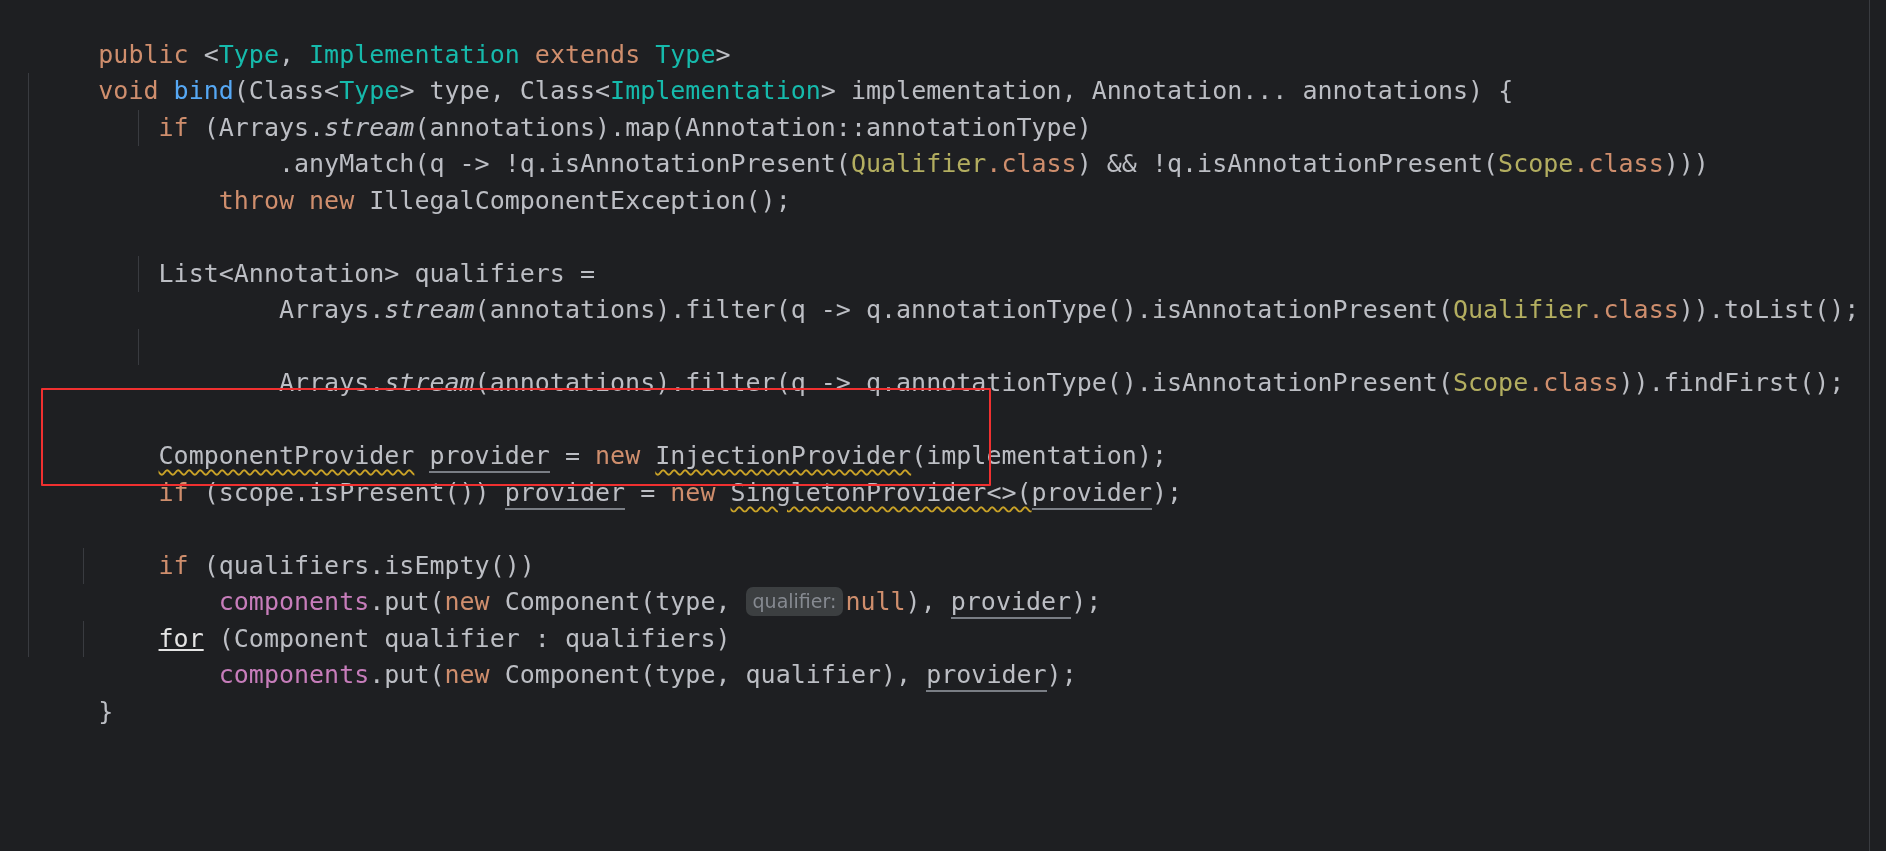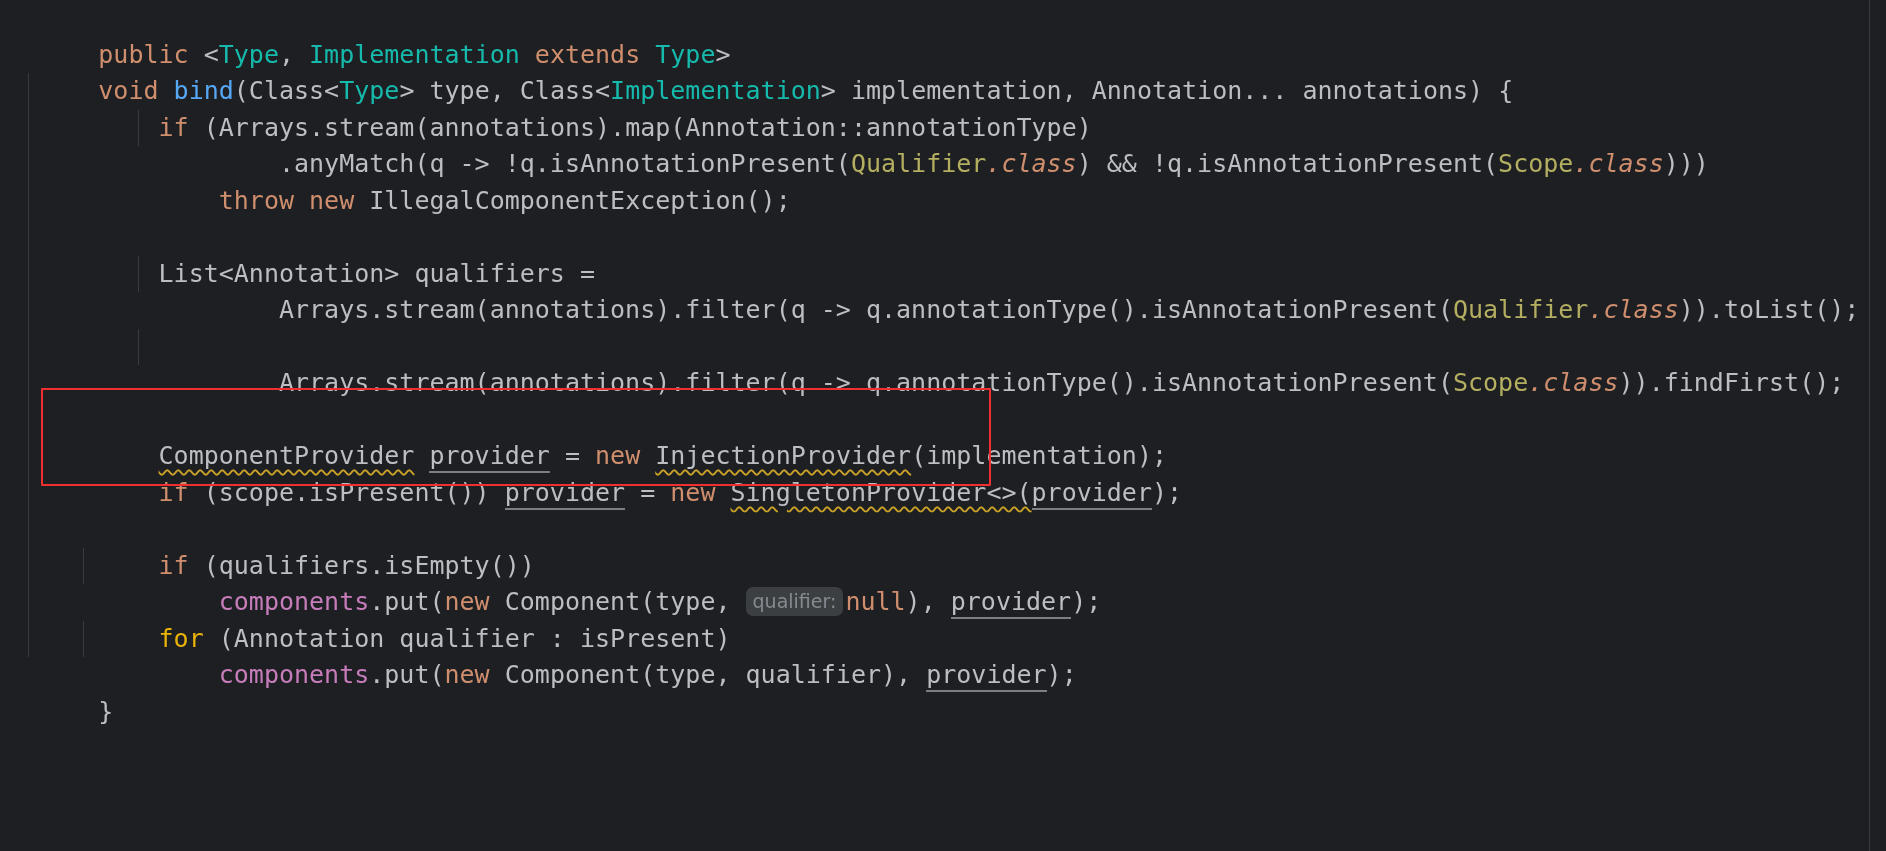--- a/index.html
+++ b/index.html
@@ -59,24 +59,24 @@
     top: 0;
     height: 36.5px;
     pointer-events: none;
   }
 
   
   .kw       { color: #cf8e6d; }            
   .gen      { color: #16baac; }            
   .fn       { color: #56a8f5; }            
   .fld      { color: #c77dbb; }            
-  .stat     { }        
+  .stat     { font-style: italic; }        
   .anno     { color: #b3ae60; }            
   .pun      { color: #bcbec4; }
-  .cls      { color: #cf8e6d; font-style: italic; }            
+  .cls      { color: #cf8e6d; }            
 
   
   .u-solid {
     border-bottom: 2px solid #7a7e85;
     padding-bottom: 1px;
   }
   .u-wavy {
     text-decoration: underline wavy #c9a227;
     text-decoration-thickness: 1.5px;
     text-underline-offset: 5px;
@@ -171,21 +171,21 @@
 
     <div class="line" style="top:511px;position:absolute;left:0;width:1698px;">
       <span class="iguide" style="left: 28px; background: rgb(57, 59, 64);"></span><span class="pun" style="color: rgb(188, 190, 196);">    </span><span class="kw" style="color: rgb(207, 142, 109);">if</span><span class="pun" style="color: rgb(188, 190, 196);"> (qualifiers.isEmpty())</span>
     </div>
 
     <div class="line" style="top:547.5px;position:absolute;left:0;width:1886px;">
       <span class="iguide" style="left: 28px; background: rgb(57, 59, 64);"></span><span class="iguide" style="left: 83px; background: rgb(57, 59, 64);"></span><span class="pun" style="color: rgb(188, 190, 196);">        </span><span class="fld" style="color: rgb(199, 125, 187);">components</span><span class="pun" style="color: rgb(188, 190, 196);">.put(</span><span class="kw" style="color: rgb(207, 142, 109);">new</span><span class="pun" style="color: rgb(188, 190, 196);"> Component(type, </span><span class="inlay" style="color: rgb(134, 138, 145); background: rgb(60, 63, 65);">qualifier:</span><span class="kw" style="color: rgb(207, 142, 109);">null</span><span class="pun" style="color: rgb(188, 190, 196);">), </span><span class="pun u-solid" style="color: rgb(188, 190, 196); border-bottom-color: rgb(122, 126, 133);">provider</span><span class="pun" style="color: rgb(188, 190, 196);">);</span>
     </div>
 
     <div class="line" style="top:584px;position:absolute;left:0;width:1886px;">
-      <span class="iguide" style="left: 28px; background: rgb(57, 59, 64);"></span><span class="pun" style="color: rgb(188, 190, 196);">    </span><span class="kw" style="color: #eab308;">for</span><span class="pun" style="color: rgb(188, 190, 196);"> (Annotation qualifier : isPresent)</span>
+      <span class="iguide" style="left: 28px; background: rgb(57, 59, 64);"></span><span class="pun" style="color: rgb(188, 190, 196);">    </span><span class="kw" style="color: #e5e5e5; text-decoration: underline;">for</span><span class="pun" style="color: rgb(188, 190, 196);"> (Component qualifier : qualifiers)</span>
     </div>
 
     <div class="line" style="top:620.5px;position:absolute;left:0;width:1886px;">
       <span class="iguide" style="left: 28px; background: rgb(57, 59, 64);"></span><span class="iguide" style="left: 83px; background: rgb(57, 59, 64);"></span><span class="pun" style="color: rgb(188, 190, 196);">        </span><span class="fld" style="color: rgb(199, 125, 187);">components</span><span class="pun" style="color: rgb(188, 190, 196);">.put(</span><span class="kw" style="color: rgb(207, 142, 109);">new</span><span class="pun" style="color: rgb(188, 190, 196);"> Component(type, qualifier), </span><span class="pun u-solid" style="color: rgb(188, 190, 196); border-bottom-color: rgb(122, 126, 133);">provider</span><span class="pun" style="color: rgb(188, 190, 196);">);</span>
     </div>
 
     <div class="line" style="top:657px;position:absolute;left:0;width:1886px;">
       <span class="pun" style="color: rgb(188, 190, 196);">}</span>
     </div>
 

